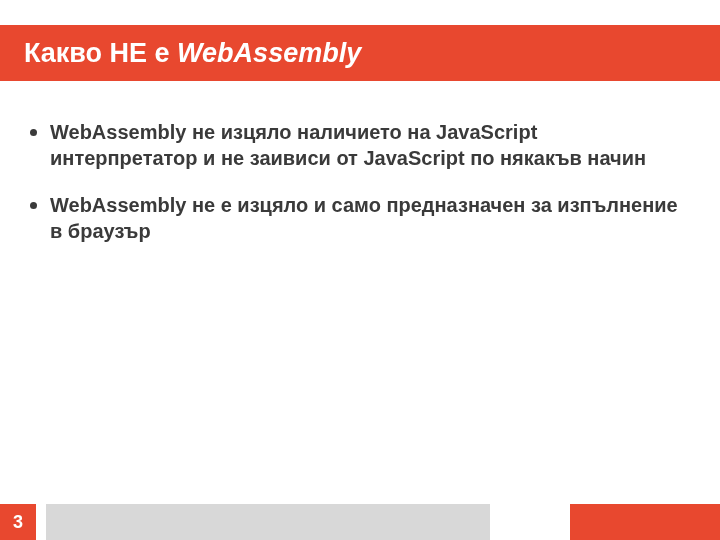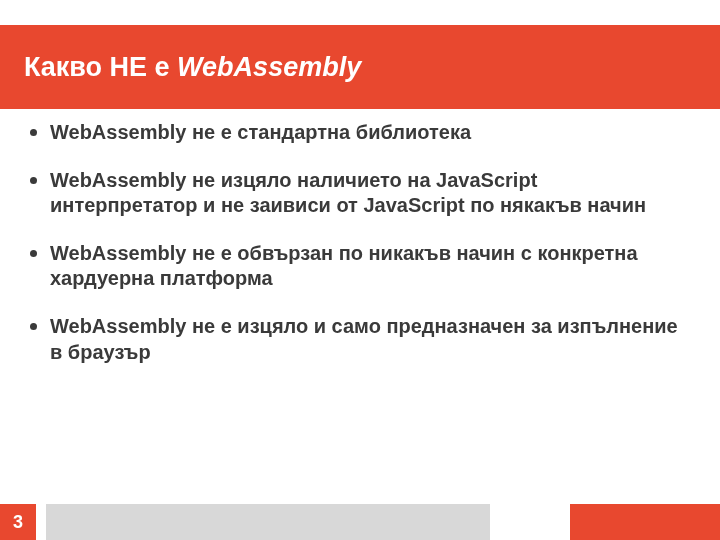--- a/index.html
+++ b/index.html
@@ -9,21 +9,21 @@
     font-family: Arial, Helvetica, sans-serif;
     background: #ffffff;
     position: relative;
     overflow: hidden;
   }
   .header-wrap {
     position: absolute;
     top: 25px;
     left: 0;
     right: 0;
-    height: 84px;
+    height: 56px;
     background: #e8482f;
     display: flex;
     align-items: center;
     padding-left: 24px;
   }
   .header-title {
     color: #ffffff;
     font-size: 27px;
     font-weight: bold;
   }
@@ -90,23 +90,21 @@
 <body>
 
 <div class="header-wrap">
   <div class="header-title">
     <span>Какво НЕ е </span><span class="italic">WebAssembly</span>
   </div>
 </div>
 
 <div class="content">
   <ul class="bullet-list">
-    <li class="bullet-item">WebAssembly не е стандартна библиотека</li>
     <li class="bullet-item">WebAssembly не изцяло наличието на JavaScript интерпретатор и не заивиси от JavaScript по някакъв начин</li>
-    <li class="bullet-item">WebAssembly не е обвързан по никакъв начин с конкретна хардуерна платформа</li>
     <li class="bullet-item">WebAssembly не е изцяло и само предназначен за изпълнение в браузър</li>
   </ul>
 </div>
 
 <div class="footer">
   <div class="page-num">3</div>
   <div class="footer-bar-gray"></div>
   <div class="footer-gap"></div>
   <div class="footer-bar-red"></div>
 </div>

